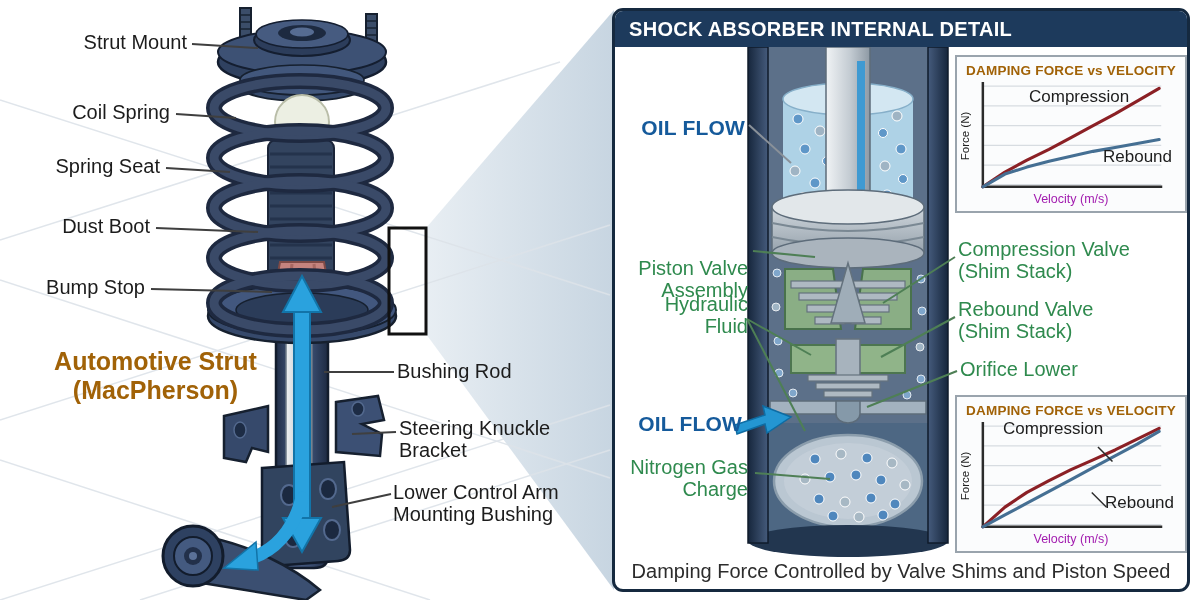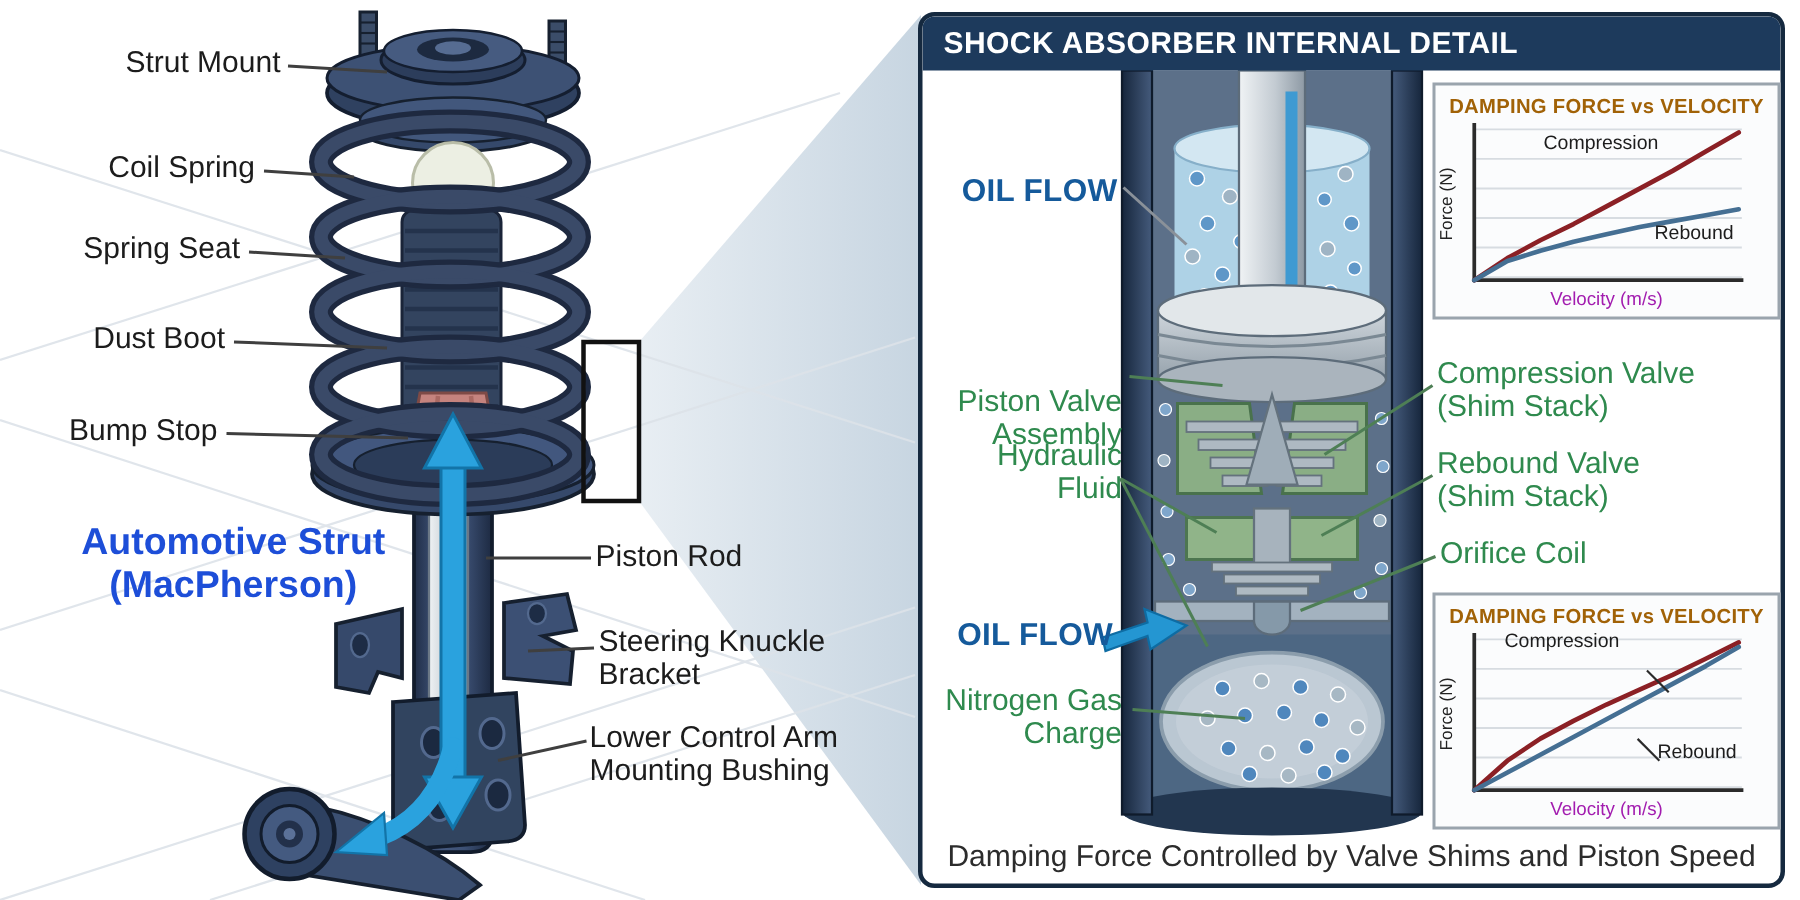--- a/index.html
+++ b/index.html
@@ -12,21 +12,21 @@
   .lab-r{text-align:right;}
   #lab-strut-mount{left:37px;top:31px;width:150px;}
   #lab-coil-spring{left:20px;top:101px;width:150px;}
   #lab-spring-seat{left:10px;top:155px;width:150px;}
   #lab-dust-boot{left:0px;top:215px;width:150px;}
   #lab-bump-stop{left:0px;top:276px;width:145px;}
   #lab-piston-rod{left:397px;top:360px;width:140px;}
   #lab-steering{left:399px;top:417px;width:160px;}
   #lab-lower-arm{left:393px;top:481px;width:172px;}
   .diagram-title{position:absolute;left:38px;top:347px;width:235px;text-align:center;
-    font-size:25px;font-weight:bold;color:#1d4ed8;line-height:1.15;}
+    font-size:25px;font-weight:bold;color:#a16207;line-height:1.15;}
   
   .panel{position:absolute;left:612px;top:8px;width:578px;height:584px;background:#ffffff;
     border:3px solid #15293f;border-radius:11px;box-sizing:border-box;overflow:hidden;}
   .panel-header{position:absolute;left:0;top:0;width:100%;height:36px;background:#1d3a5c;
     color:#ffffff;font-weight:bold;font-size:20px;letter-spacing:.3px;display:flex;
     align-items:center;padding-left:14px;box-sizing:border-box;z-index:3;}
   .panel-art{position:absolute;left:0;top:0;z-index:1;}
   .plab{position:absolute;z-index:4;line-height:1.08;}
   .plab-green{font-size:20px;color:#2f8a4e;}
   .plab-blue{font-size:21px;font-weight:bold;color:#155a9b;letter-spacing:.2px;}
@@ -43,21 +43,21 @@
   
   .chart{position:absolute;left:340px;width:232px;height:158px;background:#fbfcfd;
     border:2px solid #9aa4ad;box-sizing:border-box;z-index:4;}
   #chart-0{top:44px;} #chart-1{top:384px;}
   .chart-title{font-size:13.5px;font-weight:bold;color:#a16207;text-align:center;margin-top:6px;letter-spacing:.2px;}
   .chart-body{position:relative;display:flex;margin-top:2px;}
   .y-label{width:16px;display:flex;align-items:center;justify-content:center;}
   .y-label span{transform:rotate(-90deg);white-space:nowrap;font-size:11.5px;color:#222;}
   .x-label{text-align:center;font-size:12.5px;color:#a21caf;margin-top:0px;}
   .plot{width:196px;height:112px;}
-  .anno{position:absolute;font-size:13px;color:#1d1d1d;z-index:5;}
+  .anno{position:absolute;font-size:17px;color:#1d1d1d;z-index:5;}
   #chart-0 .anno-comp{left:72px;top:30px;} #chart-0 .anno-reb{left:146px;top:90px;}
   #chart-1 .anno-comp{left:46px;top:22px;} #chart-1 .anno-reb{left:148px;top:96px;}
 </style>
 </head>
 <body>
 
 <div class="stage">
 
   <svg class="base-art" width="1200" height="600" viewBox="0 0 1200 600">
     <defs>
@@ -218,21 +218,21 @@
       <line x1="352" y1="434" x2="396" y2="432"></line>
       <line x1="332" y1="507" x2="391" y2="494"></line>
     </g>
   </svg>
 
   <div class="lab lab-r" id="lab-strut-mount">Strut Mount</div>
   <div class="lab lab-r" id="lab-spring-seat">Spring Seat</div>
   <div class="lab lab-r" id="lab-coil-spring">Coil Spring</div>
   <div class="lab lab-r" id="lab-dust-boot">Dust Boot</div>
   <div class="lab lab-r" id="lab-bump-stop">Bump Stop</div>
-  <div class="lab" id="lab-piston-rod">Piston Rod</div>
+  <div class="lab" id="lab-piston-rod">Bushing Rod</div>
   <div class="lab" id="lab-steering">Steering Knuckle Bracket</div>
   <div class="lab" id="lab-lower-arm">Lower Control Arm Mounting Bushing</div>
   <div class="diagram-title">
     <span>Automotive Strut</span><br>
     <span>(MacPherson)</span>
   </div>
 
   <div class="panel">
     <div class="panel-header">SHOCK ABSORBER INTERNAL DETAIL</div>
 
@@ -383,21 +383,21 @@
       </g>
     </svg>
 
     <div class="plab plab-blue" id="p-oilflow-top">OIL FLOW</div>
     <div class="plab plab-green" id="p-piston-valve">Piston Valve Assembly</div>
     <div class="plab plab-green" id="p-hydraulic">Hydraulic Fluid</div>
     <div class="plab plab-blue" id="p-oilflow-bot">OIL FLOW</div>
     <div class="plab plab-green" id="p-nitrogen">Nitrogen Gas Charge</div>
     <div class="plab plab-green" id="p-compression">Compression Valve (Shim Stack)</div>
     <div class="plab plab-green" id="p-rebound">Rebound Valve (Shim Stack)</div>
-    <div class="plab plab-green" id="p-orifice">Orifice Coil</div>
+    <div class="plab plab-green" id="p-orifice">Orifice Lower</div>
 
     <div class="chart" id="chart-0">
       <div class="chart-title">DAMPING FORCE vs VELOCITY</div>
       <div class="chart-body">
         <div class="y-label">
             <span>Force (N)</span>
           </div>
         <svg class="plot" viewBox="0 0 180 108">
           <g>
               <line x1="5" x2="177" y1="6" y2="6" stroke="#d7dce1" stroke-width="1.2"></line>

